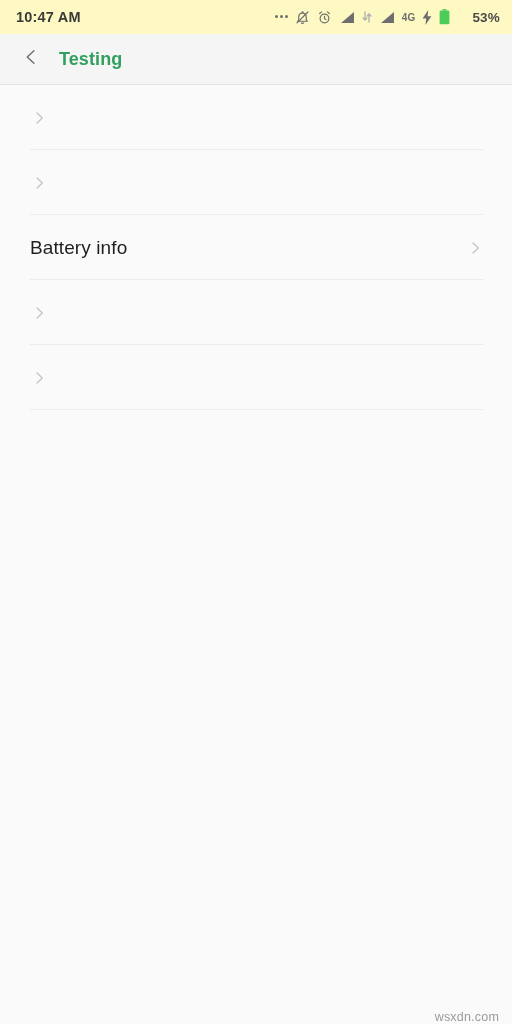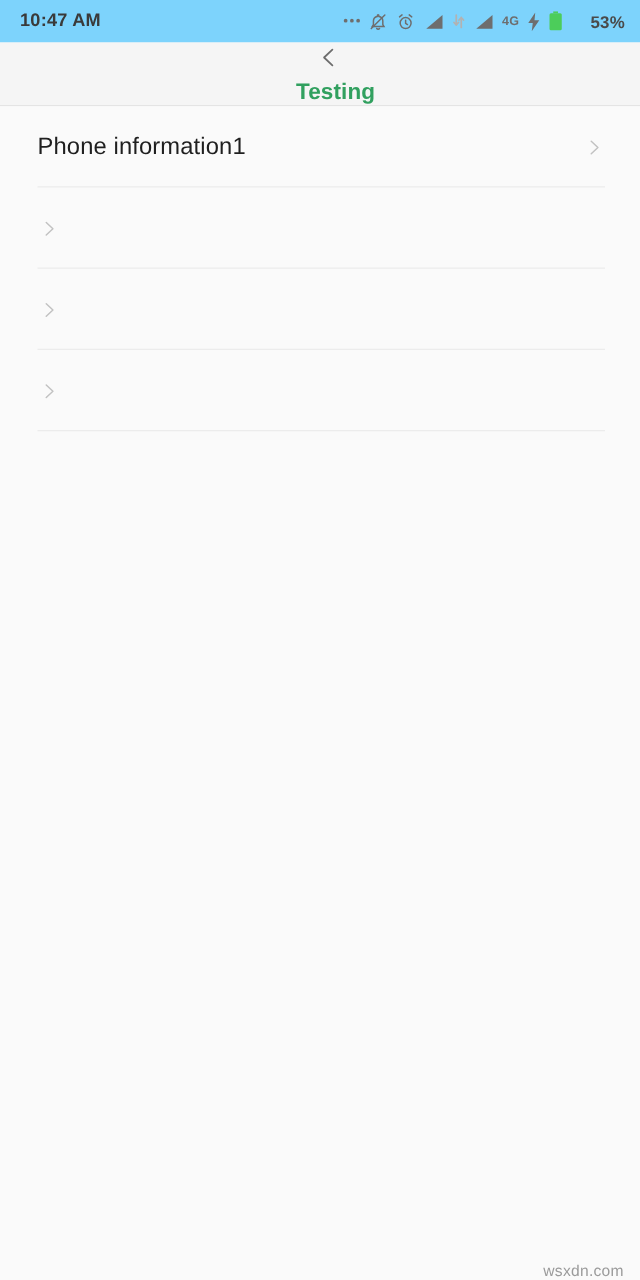--- a/index.html
+++ b/index.html
@@ -12,21 +12,21 @@
     background: #fafafa;
     font-family: "Liberation Sans", sans-serif;
     -webkit-font-smoothing: antialiased;
     overflow: hidden;
     position: relative;
   }
 
   
   .statusbar {
     height: 34px;
-    background: #7dd3fc;
+    background: #fef9c3;
     display: flex;
     align-items: center;
     justify-content: space-between;
     padding: 0 12px 0 16px;
     box-sizing: border-box;
   }
   .status-time {
     font-size: 14.5px;
     font-weight: bold;
     color: #3a3a3a;
@@ -73,21 +73,20 @@
 
   
   .appbar {
     height: 51px;
     background: #f5f5f5;
     display: flex;
     align-items: center;
     padding-left: 14px;
     box-sizing: border-box;
     border-bottom: 1px solid #e4e4e4;
-    flex-direction: column;
   }
   .back-btn {
     width: 34px;
     height: 34px;
     display: flex;
     align-items: center;
     justify-content: center;
     cursor: pointer;
   }
   .appbar-title {
@@ -220,36 +219,43 @@
         <polyline points="15.5,4.5 7.5,12 15.5,19.5"></polyline>
       </svg>
     </span>
   </div>
   <div class="appbar-title">Testing</div>
 </div>
 
 <div class="list">
 
   <div class="row">
-    <span class="row-label">Phone information1</span>
-    <span class="chevron-right">
-      <svg width="16" height="16" viewBox="0 0 24 24" fill="none" stroke="#c2c2c2" stroke-width="1.8" stroke-linecap="round" stroke-linejoin="round">
-        <polyline points="9,4.5 17,12 9,19.5"></polyline>
-      </svg>
-    </span>
-  </div>
-
-  <div class="row">
-    <span class="chevron-right">
-      <svg width="16" height="16" viewBox="0 0 24 24" fill="none" stroke="#c2c2c2" stroke-width="1.8" stroke-linecap="round" stroke-linejoin="round">
-        <polyline points="9,4.5 17,12 9,19.5"></polyline>
-      </svg>
-    </span>
-  </div>
-
+    <span class="chevron-right">
+      <svg width="16" height="16" viewBox="0 0 24 24" fill="none" stroke="#c2c2c2" stroke-width="1.8" stroke-linecap="round" stroke-linejoin="round">
+        <polyline points="9,4.5 17,12 9,19.5"></polyline>
+      </svg>
+    </span>
+  </div>
+
+  <div class="row">
+    <span class="chevron-right">
+      <svg width="16" height="16" viewBox="0 0 24 24" fill="none" stroke="#c2c2c2" stroke-width="1.8" stroke-linecap="round" stroke-linejoin="round">
+        <polyline points="9,4.5 17,12 9,19.5"></polyline>
+      </svg>
+    </span>
+  </div>
+
+  <div class="row">
+    <span class="row-label">Battery info</span>
+    <span class="chevron-right">
+      <svg width="16" height="16" viewBox="0 0 24 24" fill="none" stroke="#c2c2c2" stroke-width="1.8" stroke-linecap="round" stroke-linejoin="round">
+        <polyline points="9,4.5 17,12 9,19.5"></polyline>
+      </svg>
+    </span>
+  </div>
 
   <div class="row">
     <span class="chevron-right">
       <svg width="16" height="16" viewBox="0 0 24 24" fill="none" stroke="#c2c2c2" stroke-width="1.8" stroke-linecap="round" stroke-linejoin="round">
         <polyline points="9,4.5 17,12 9,19.5"></polyline>
       </svg>
     </span>
   </div>
 
   <div class="row">

